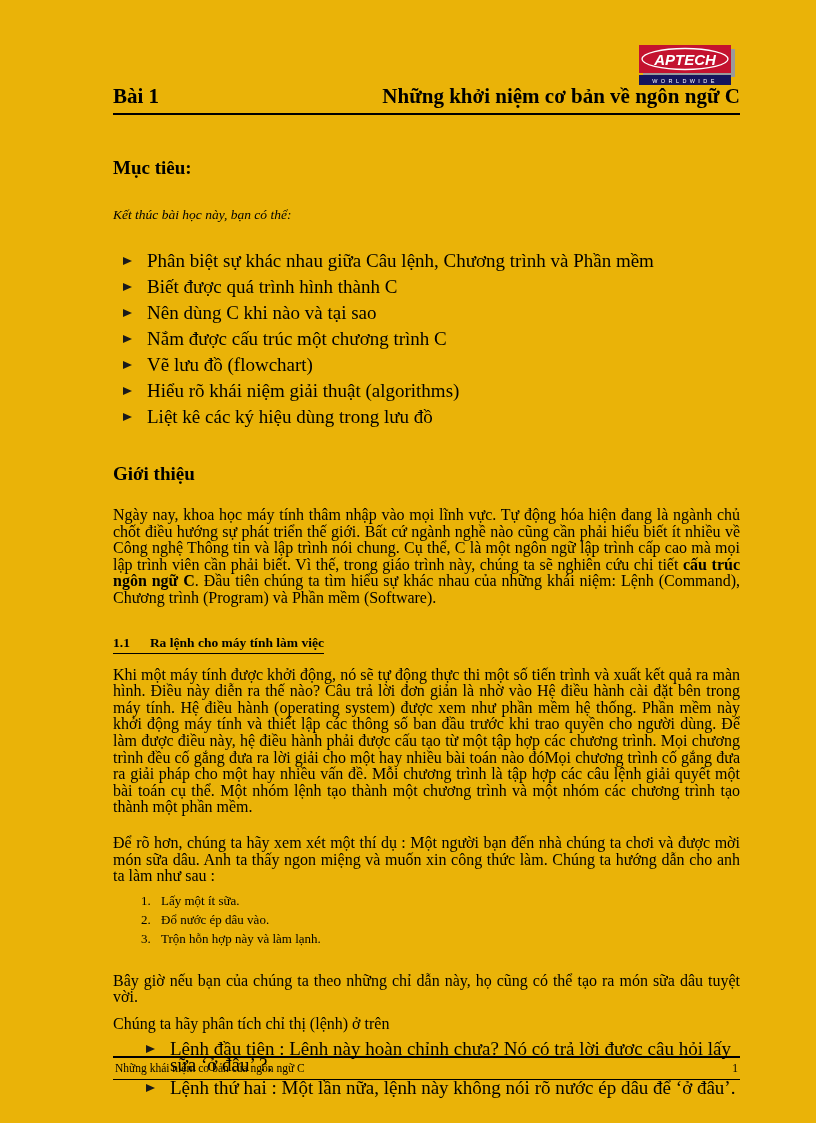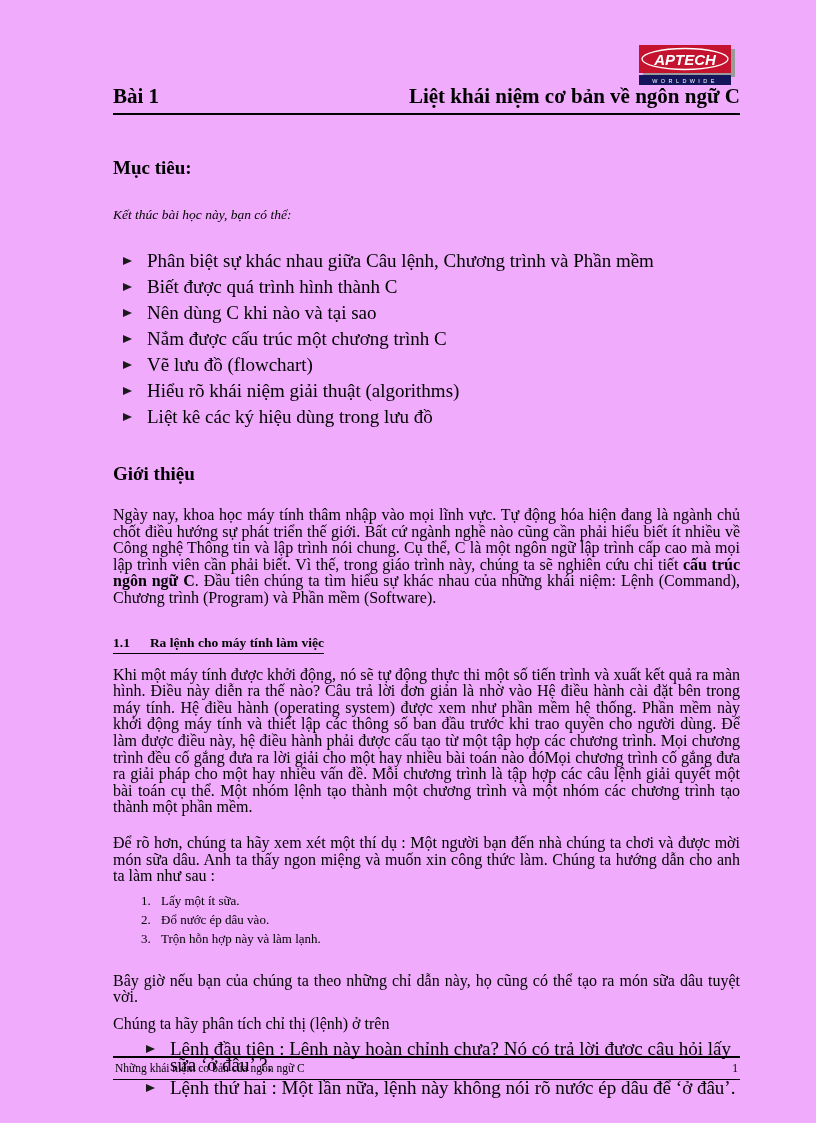--- a/index.html
+++ b/index.html
@@ -1,21 +1,21 @@
 <!DOCTYPE html>
 <html><head>
 <meta charset="utf-8">
 <style>
   html, body { margin: 0; padding: 0; background: #ffffff; }
   .page {
     position: relative;
     width: 816px;
     height: 1123px;
     margin: 0 auto;
-    background: #f0abfc;
+    background: #eab308;
     color: #000000;
     font-family: "Liberation Serif", serif;
     box-sizing: border-box;
     padding: 42px 76px 0 113px;
     overflow: hidden;
   }
 
   
   .logo-wrap { position: absolute; top: 44px; right: 78px; }
 
@@ -120,21 +120,21 @@
       <rect x="1" y="1" width="92" height="28" fill="#C4122F"></rect>
       <ellipse cx="47" cy="15" rx="43" ry="10.5" fill="none" stroke="#ffffff" stroke-width="1.3"></ellipse>
       <text x="47" y="20.5" text-anchor="middle" font-size="15" font-weight="bold" font-style="italic" fill="#ffffff" font-family="Liberation Sans, sans-serif">APTECH</text>
       <rect x="1" y="31" width="92" height="10" fill="#15155C"></rect>
       <text x="47" y="38.5" text-anchor="middle" font-size="5.5" letter-spacing="3.4" fill="#ffffff" font-family="Liberation Sans, sans-serif">WORLDWIDE</text>
     </svg>
   </div>
 
   <div class="header-row">
     <span>Bài 1</span>
-    <span>Liệt khái niệm cơ bản về ngôn ngữ C</span>
+    <span>Những khởi niệm cơ bản về ngôn ngữ C</span>
   </div>
 
   <div class="h-bold muc-tieu">Mục tiêu:</div>
   <div class="obj-intro">Kết thúc bài học này, bạn có thể:</div>
 
   <div class="obj-list">
     <div class="bullet-row">
       <span class="arrow-icon"></span>
       <span>Phân biệt sự khác nhau giữa Câu lệnh, Chương trình  và Phần mềm</span>
     </div>

